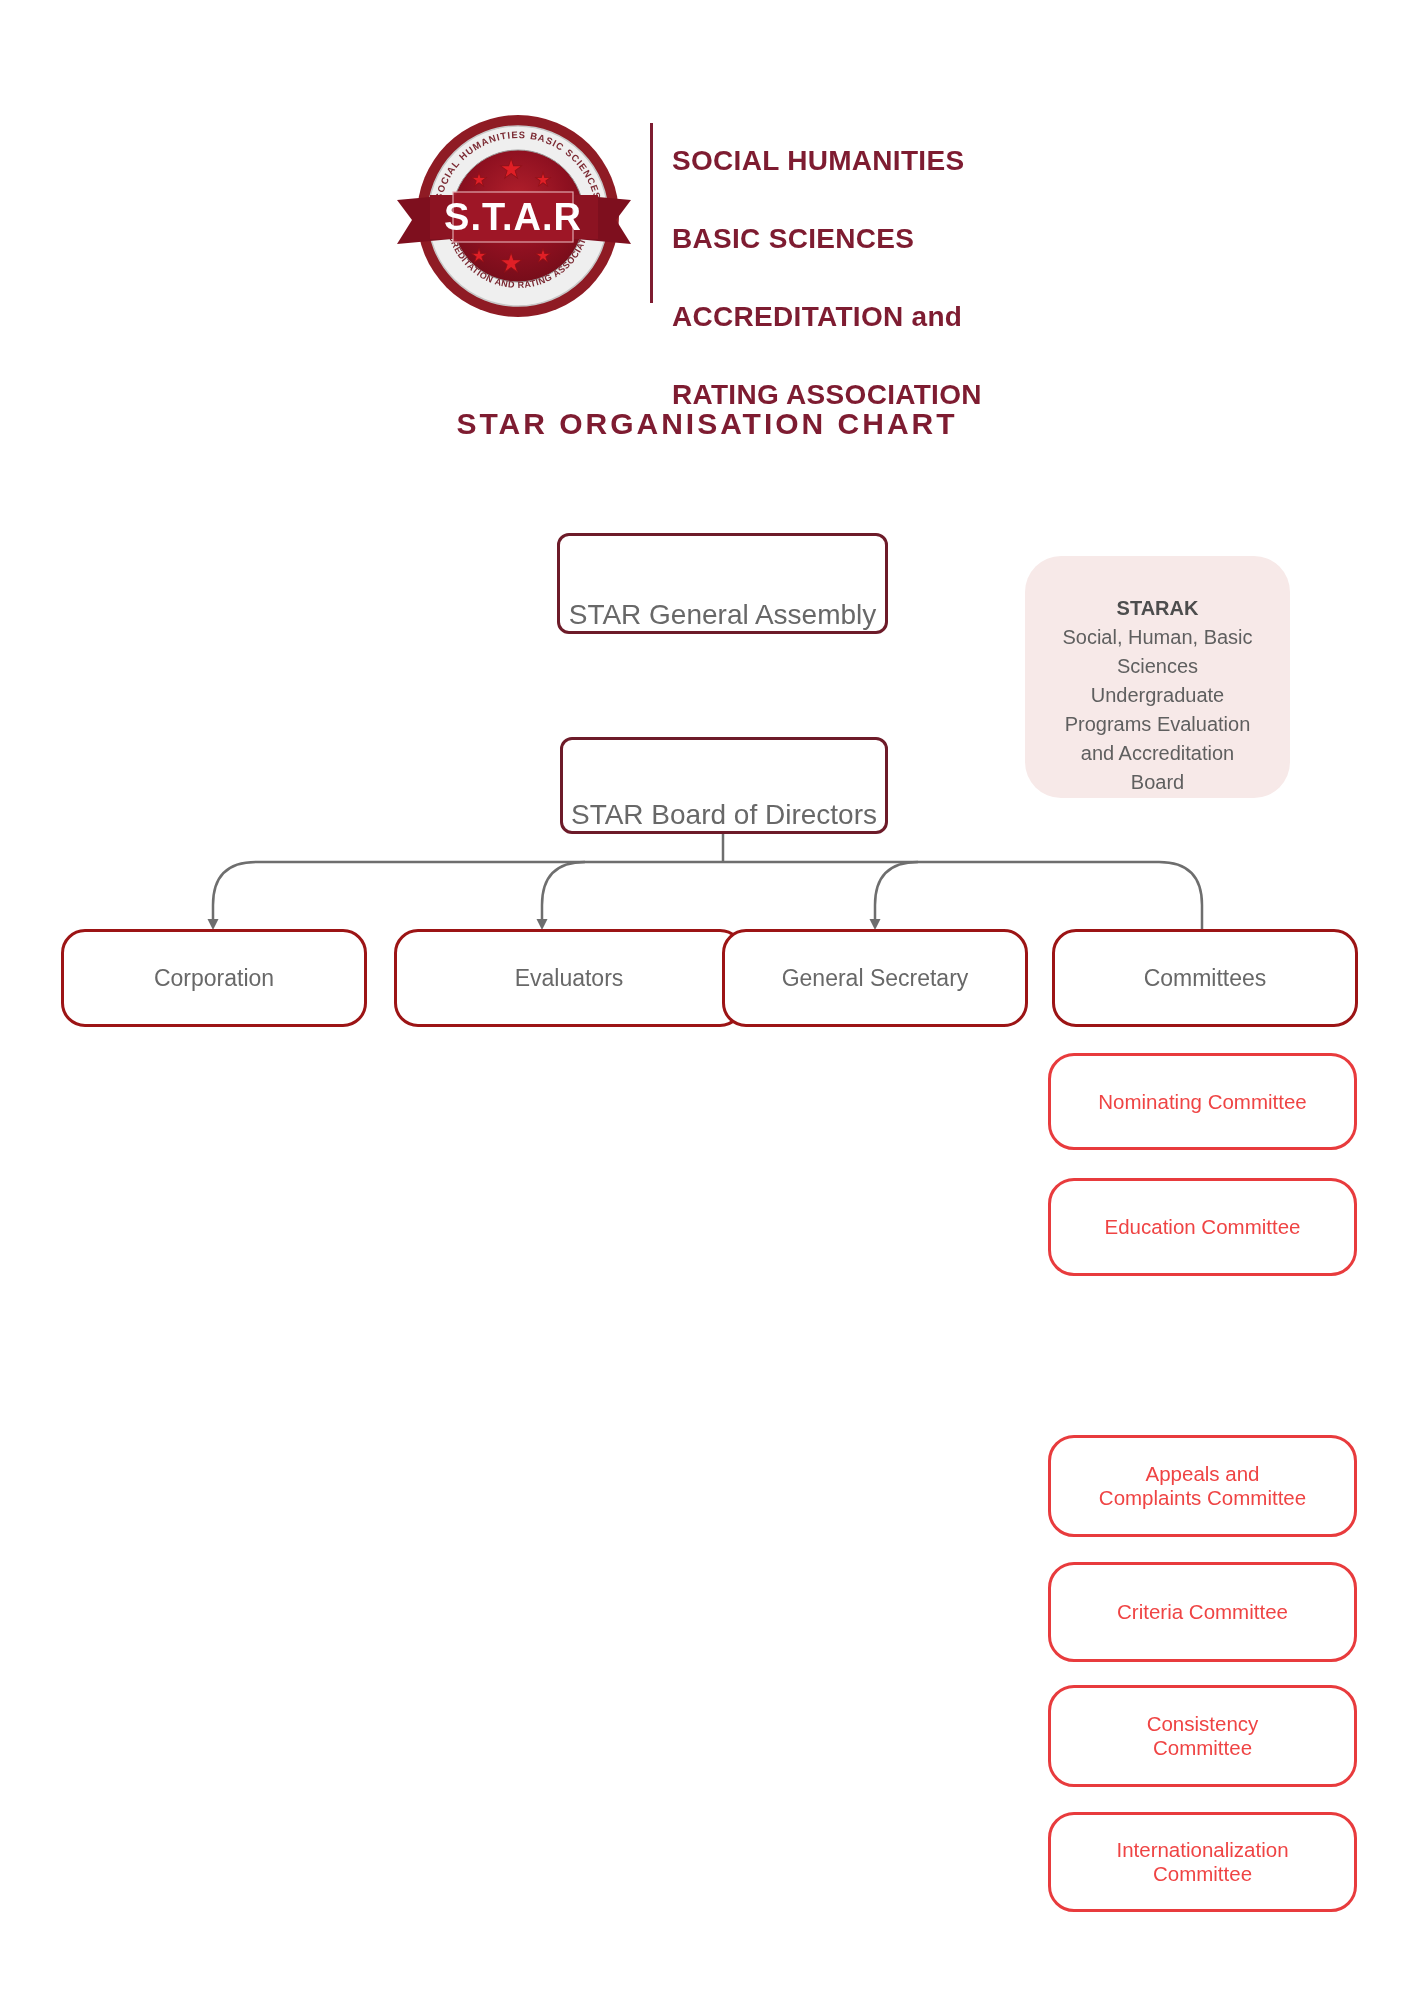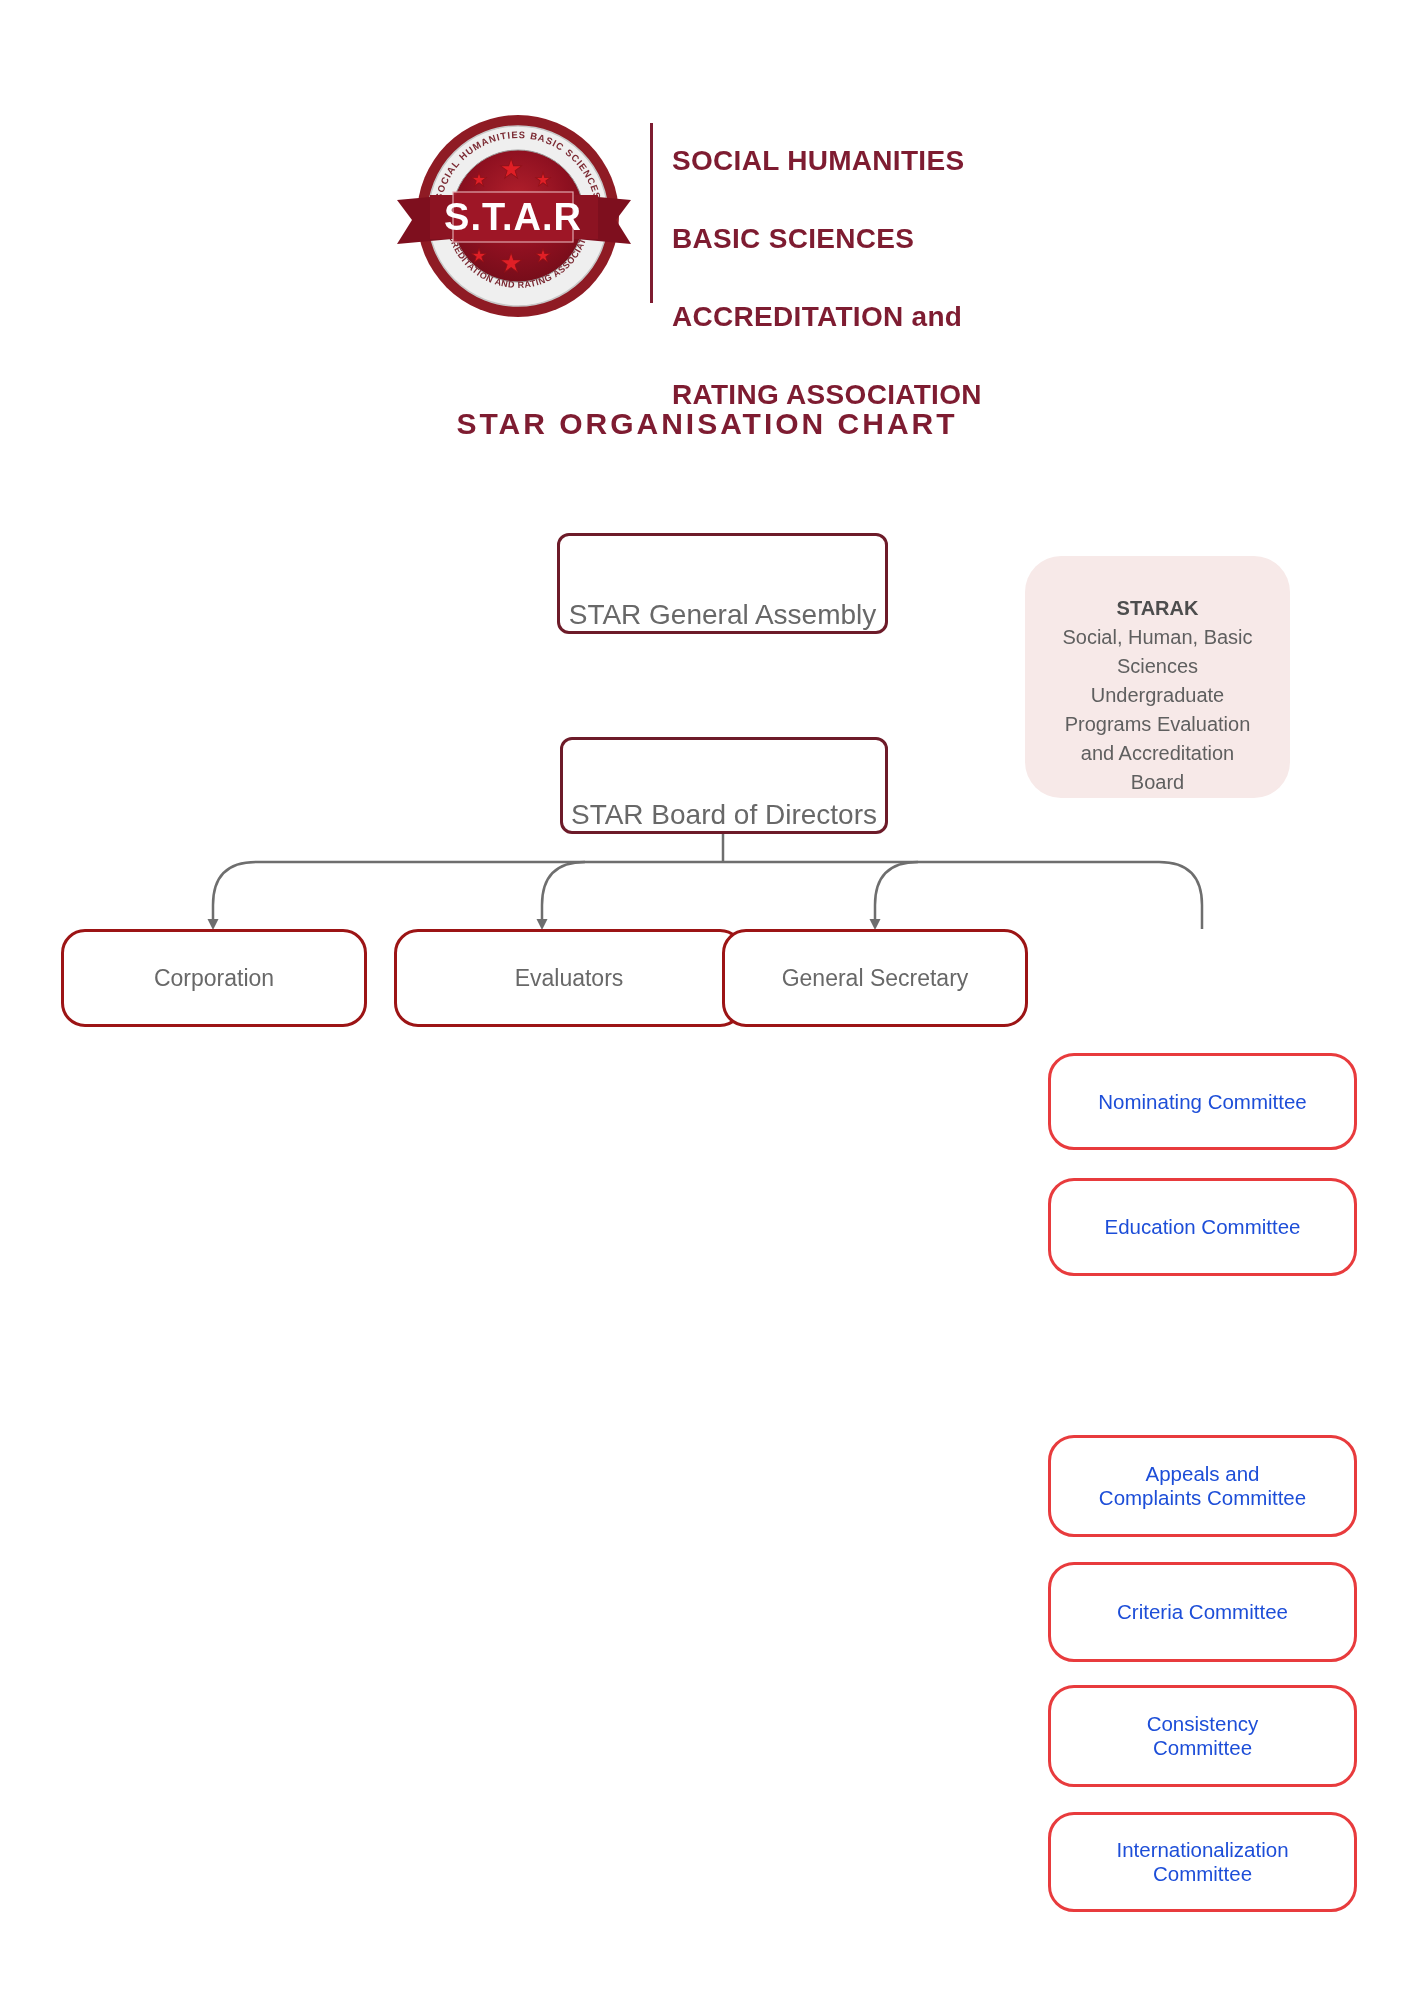--- a/index.html
+++ b/index.html
@@ -19,21 +19,21 @@
     font-size:30px; font-weight:bold; letter-spacing:3px; color:#7e1c31;
   }
   
   .box {
     position:absolute; display:flex; align-items:center; justify-content:center;
     text-align:center; background:#ffffff; color:#686868; box-sizing:border-box;
   }
   .label { white-space:pre-line; }
   .maroon  { border:3.5px solid #6d1b29; border-radius:12px; font-size:28px;align-items:flex-end; }
   .darkred { border:3.5px solid #9c1415; border-radius:24px; font-size:23px; }
-  .redsm   { border:3px  solid #e83b3d; border-radius:26px; font-size:20.5px; color:#1d4ed8; }
+  .redsm   { border:3px  solid #e83b3d; border-radius:26px; font-size:20.5px; color:#ef4444; }
 
   #node-assembly        { left:557px;  top:533px;  width:331px; height:101px; }
   #node-board           { left:560px;  top:737px;  width:328px; height:97px;  }
   #node-corporation     { left:61px;   top:929px;  width:306px; height:98px;  }
   #node-evaluators      { left:394px;  top:929px;  width:350px; height:98px;  }
   #node-secretary       { left:722px;  top:929px;  width:306px; height:98px;  }
   #node-committees      { left:1052px; top:929px;  width:306px; height:98px;  }
 
   #cbox-0 { left:1048px; top:1053px; width:309px; height:97px;  }
   #cbox-1 { left:1048px; top:1178px; width:309px; height:98px;  }
@@ -142,20 +142,23 @@
 
   <div class="box darkred" id="node-corporation">
     <span class="label">Corporation</span>
   </div>
   <div class="box darkred" id="node-evaluators">
     <span class="label">Evaluators</span>
   </div>
   <div class="box darkred" id="node-secretary">
     <span class="label">General Secretary</span>
   </div>
+  <div class="box darkred" id="node-committees">
+    <span class="label">Committees</span>
+  </div>
 
   <div class="box redsm" id="cbox-0">
     <span class="label">Nominating Committee</span>
   </div>
   <div class="box redsm" id="cbox-1">
     <span class="label">Education Committee</span>
   </div>
   <div class="box redsm" id="cbox-3">
     <span class="label">Appeals and
 Complaints Committee</span>

